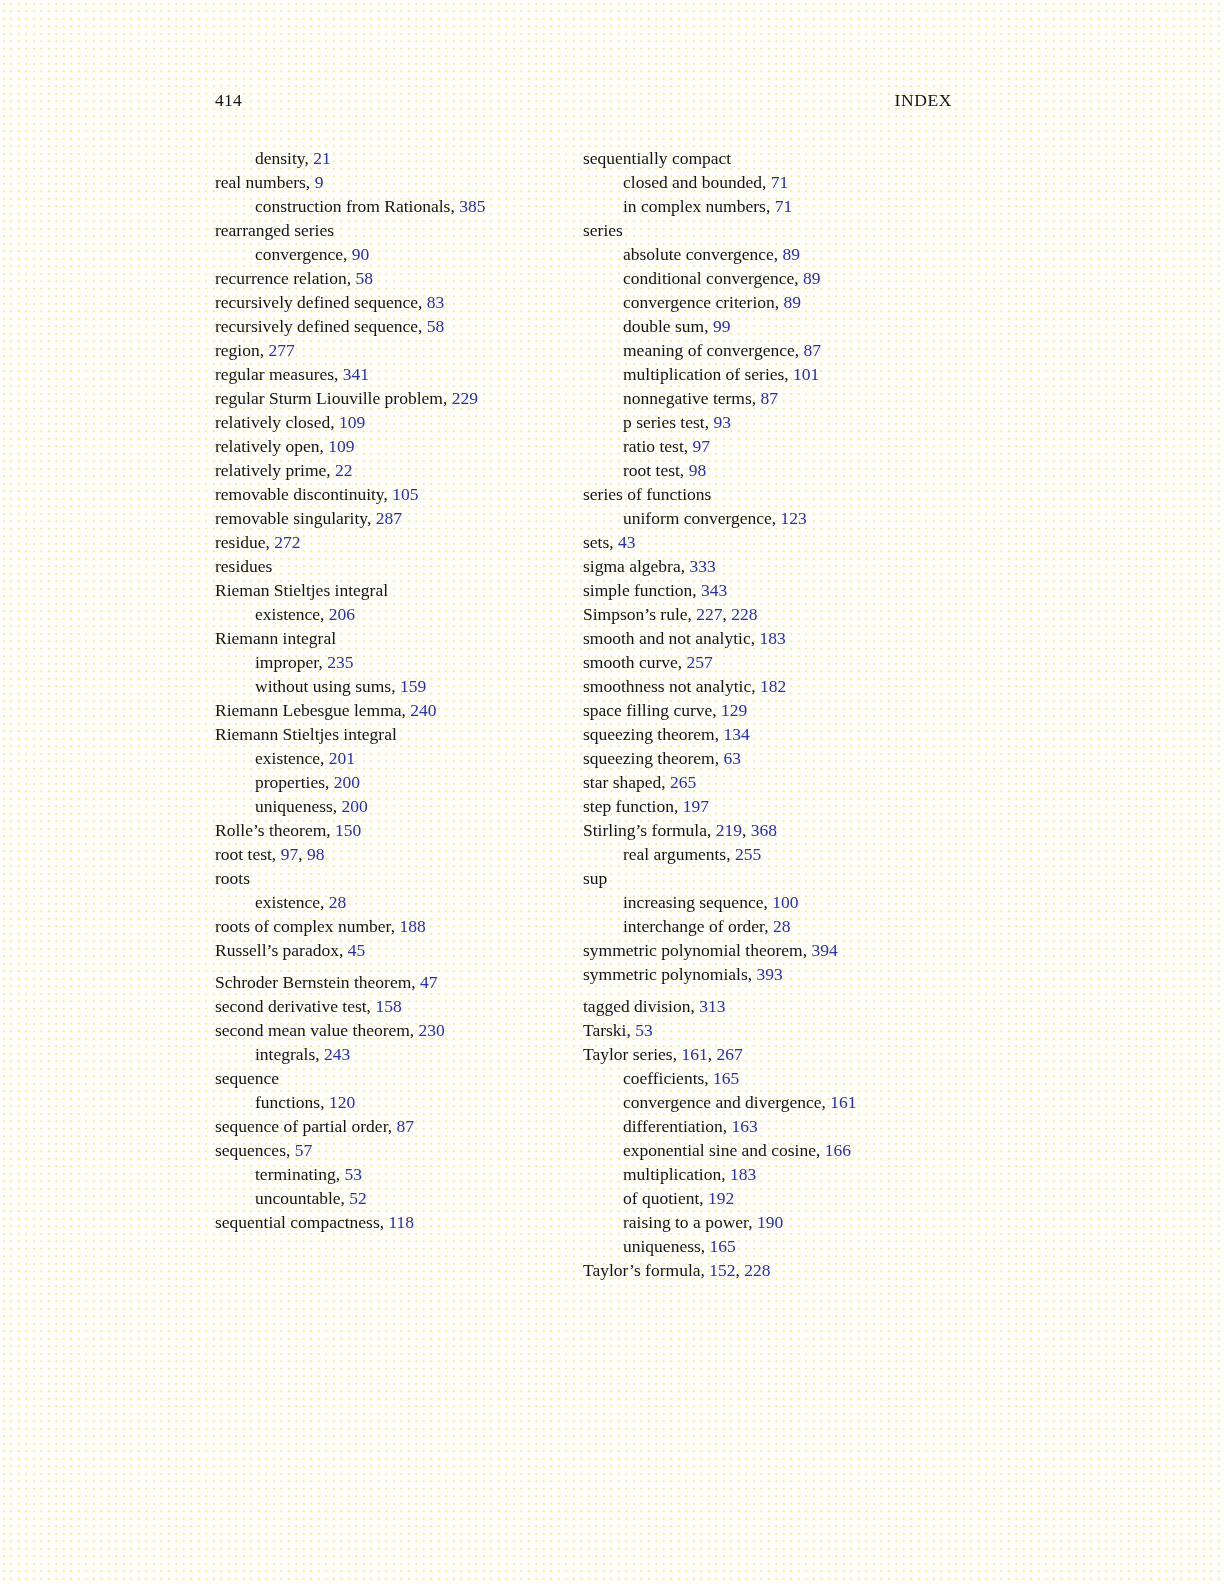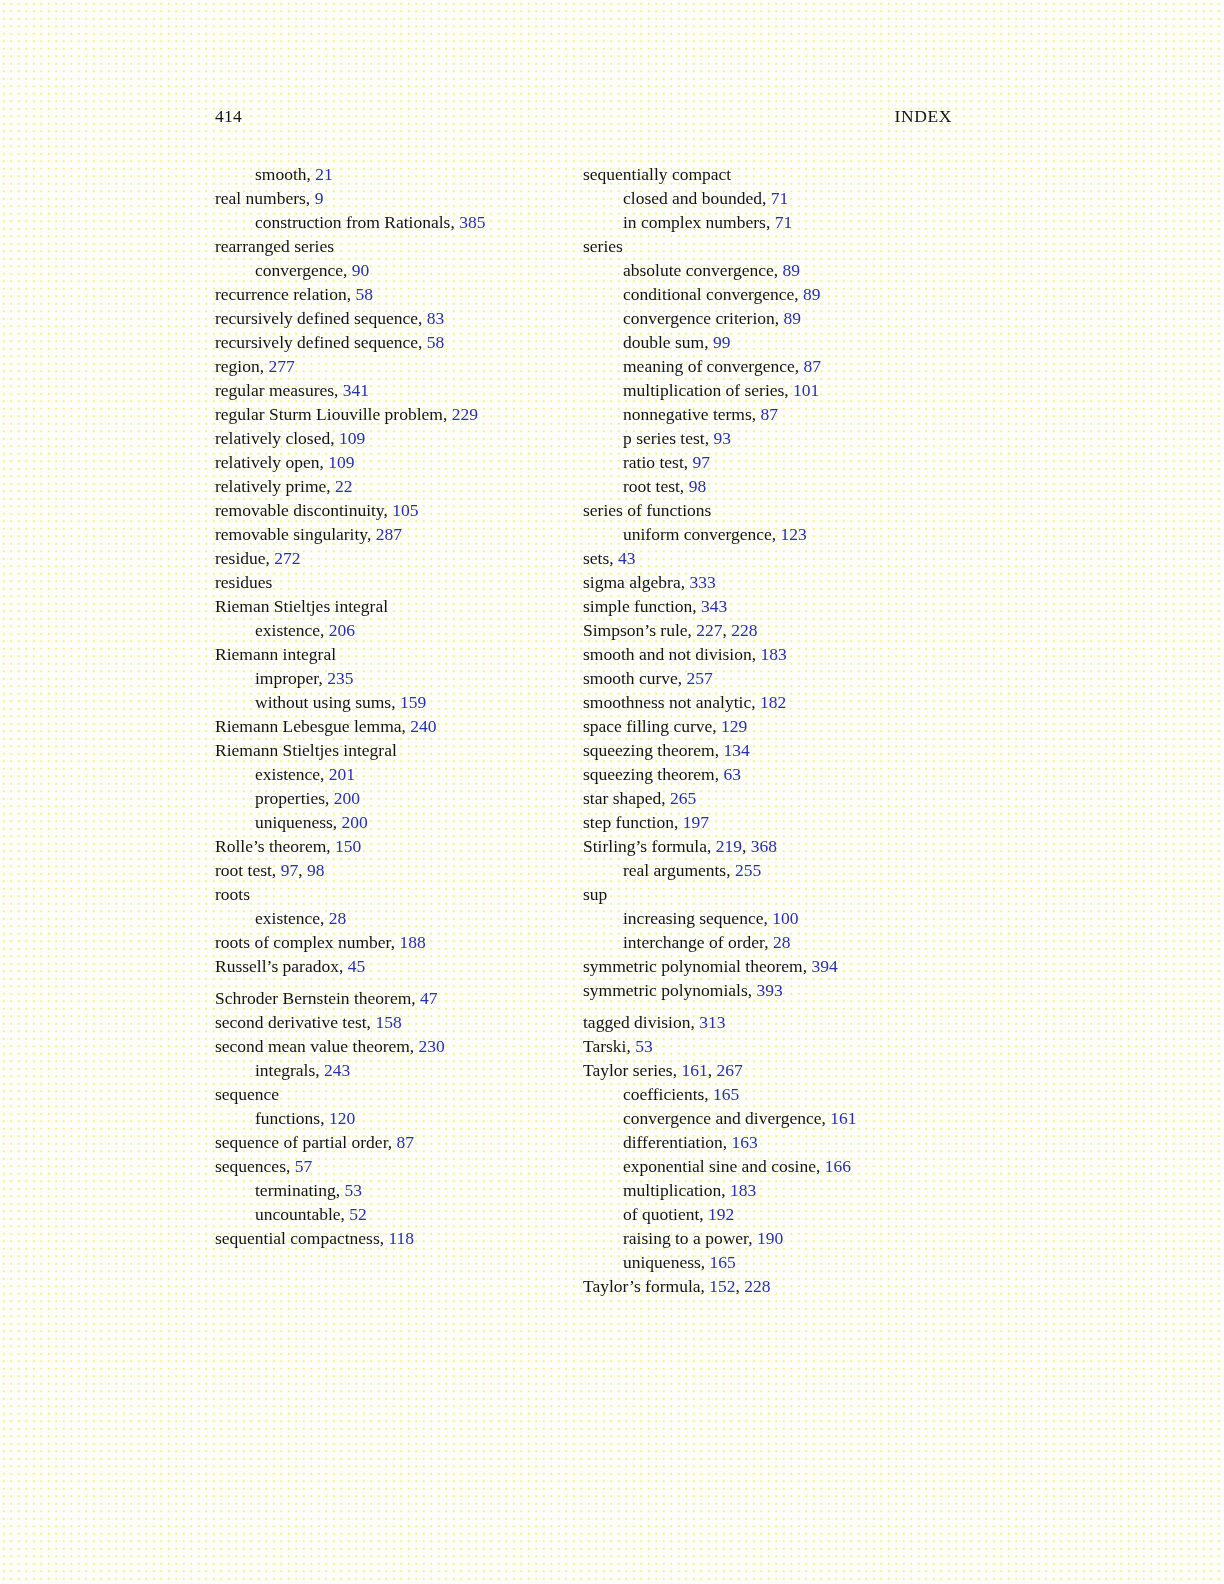--- a/index.html
+++ b/index.html
@@ -12,21 +12,21 @@
   body {
     background-color: #fdfdfb;
     background-image: radial-gradient(circle, #f7ef7d 0.9px, rgba(255,255,255,0) 1.2px);
     background-size: 7.5px 7.5px;
     font-family: "Liberation Serif", "DejaVu Serif", serif;
     color: #141414;
   }
   .page {
     position: absolute;
     left: 215px;
-    top: 104px;
+    top: 88px;
     width: 737px;
   }
   .header {
     display: flex;
     justify-content: space-between;
     font-size: 17.5px;
     line-height: 24px;
   }
   .header .pageno { letter-spacing: 0.3px; }
   .header .title  { letter-spacing: 0.6px; }
@@ -55,21 +55,21 @@
 </head>
 <body>
 
 <div class="page">
   <div class="header">
     <span class="pageno">414</span>
     <span class="title">INDEX</span>
   </div>
   <div class="columns">
     <div class="col" id="col-0">
-        <div class="entry indent"><span class="term">smooth,</span> <a class="pg">21</a></div>
+        <div class="entry indent"><span class="term">density,</span> <a class="pg">21</a></div>
         <div class="entry"><span class="term">real numbers,</span> <a class="pg">9</a></div>
         <div class="entry indent"><span class="term">construction from Rationals,</span> <a class="pg">385</a></div>
         <div class="entry"><span class="term">rearranged series</span></div>
         <div class="entry indent"><span class="term">convergence,</span> <a class="pg">90</a></div>
         <div class="entry"><span class="term">recurrence relation,</span> <a class="pg">58</a></div>
         <div class="entry"><span class="term">recursively defined sequence,</span> <a class="pg">83</a></div>
         <div class="entry"><span class="term">recursively defined sequence,</span> <a class="pg">58</a></div>
         <div class="entry"><span class="term">region,</span> <a class="pg">277</a></div>
         <div class="entry"><span class="term">regular measures,</span> <a class="pg">341</a></div>
         <div class="entry"><span class="term">regular Sturm Liouville problem,</span> <a class="pg">229</a></div>
@@ -122,21 +122,21 @@
         <div class="entry indent"><span class="term">nonnegative terms,</span> <a class="pg">87</a></div>
         <div class="entry indent"><span class="term">p series test,</span> <a class="pg">93</a></div>
         <div class="entry indent"><span class="term">ratio test,</span> <a class="pg">97</a></div>
         <div class="entry indent"><span class="term">root test,</span> <a class="pg">98</a></div>
         <div class="entry"><span class="term">series of functions</span></div>
         <div class="entry indent"><span class="term">uniform convergence,</span> <a class="pg">123</a></div>
         <div class="entry"><span class="term">sets,</span> <a class="pg">43</a></div>
         <div class="entry"><span class="term">sigma algebra,</span> <a class="pg">333</a></div>
         <div class="entry"><span class="term">simple function,</span> <a class="pg">343</a></div>
         <div class="entry"><span class="term">Simpson’s rule,</span> <a class="pg">227</a>, <a class="pg">228</a></div>
-        <div class="entry"><span class="term">smooth and not division,</span> <a class="pg">183</a></div>
+        <div class="entry"><span class="term">smooth and not analytic,</span> <a class="pg">183</a></div>
         <div class="entry"><span class="term">smooth curve,</span> <a class="pg">257</a></div>
         <div class="entry"><span class="term">smoothness not analytic,</span> <a class="pg">182</a></div>
         <div class="entry"><span class="term">space filling curve,</span> <a class="pg">129</a></div>
         <div class="entry"><span class="term">squeezing theorem,</span> <a class="pg">134</a></div>
         <div class="entry"><span class="term">squeezing theorem,</span> <a class="pg">63</a></div>
         <div class="entry"><span class="term">star shaped,</span> <a class="pg">265</a></div>
         <div class="entry"><span class="term">step function,</span> <a class="pg">197</a></div>
         <div class="entry"><span class="term">Stirling’s formula,</span> <a class="pg">219</a>, <a class="pg">368</a></div>
         <div class="entry indent"><span class="term">real arguments,</span> <a class="pg">255</a></div>
         <div class="entry"><span class="term">sup</span></div>

